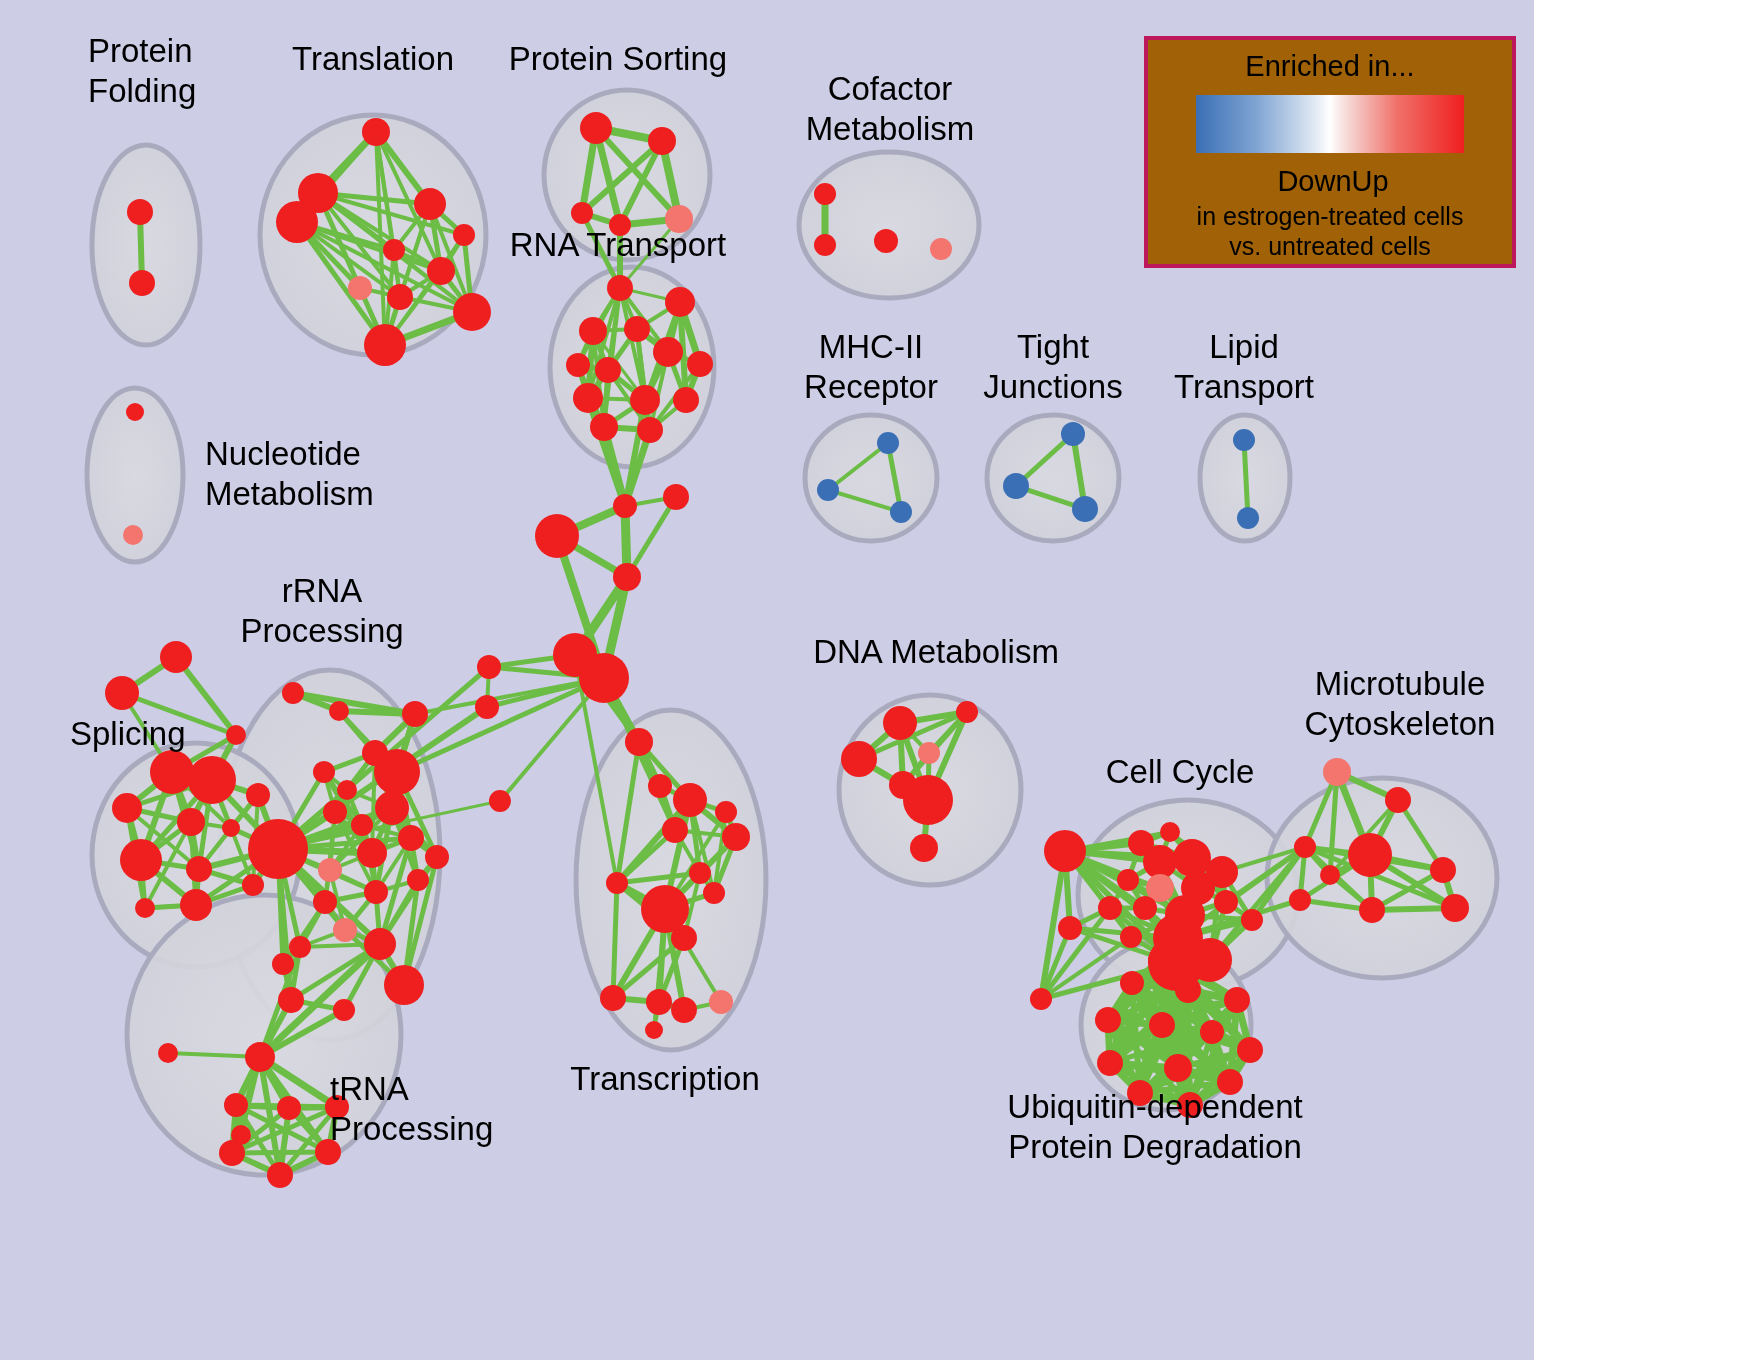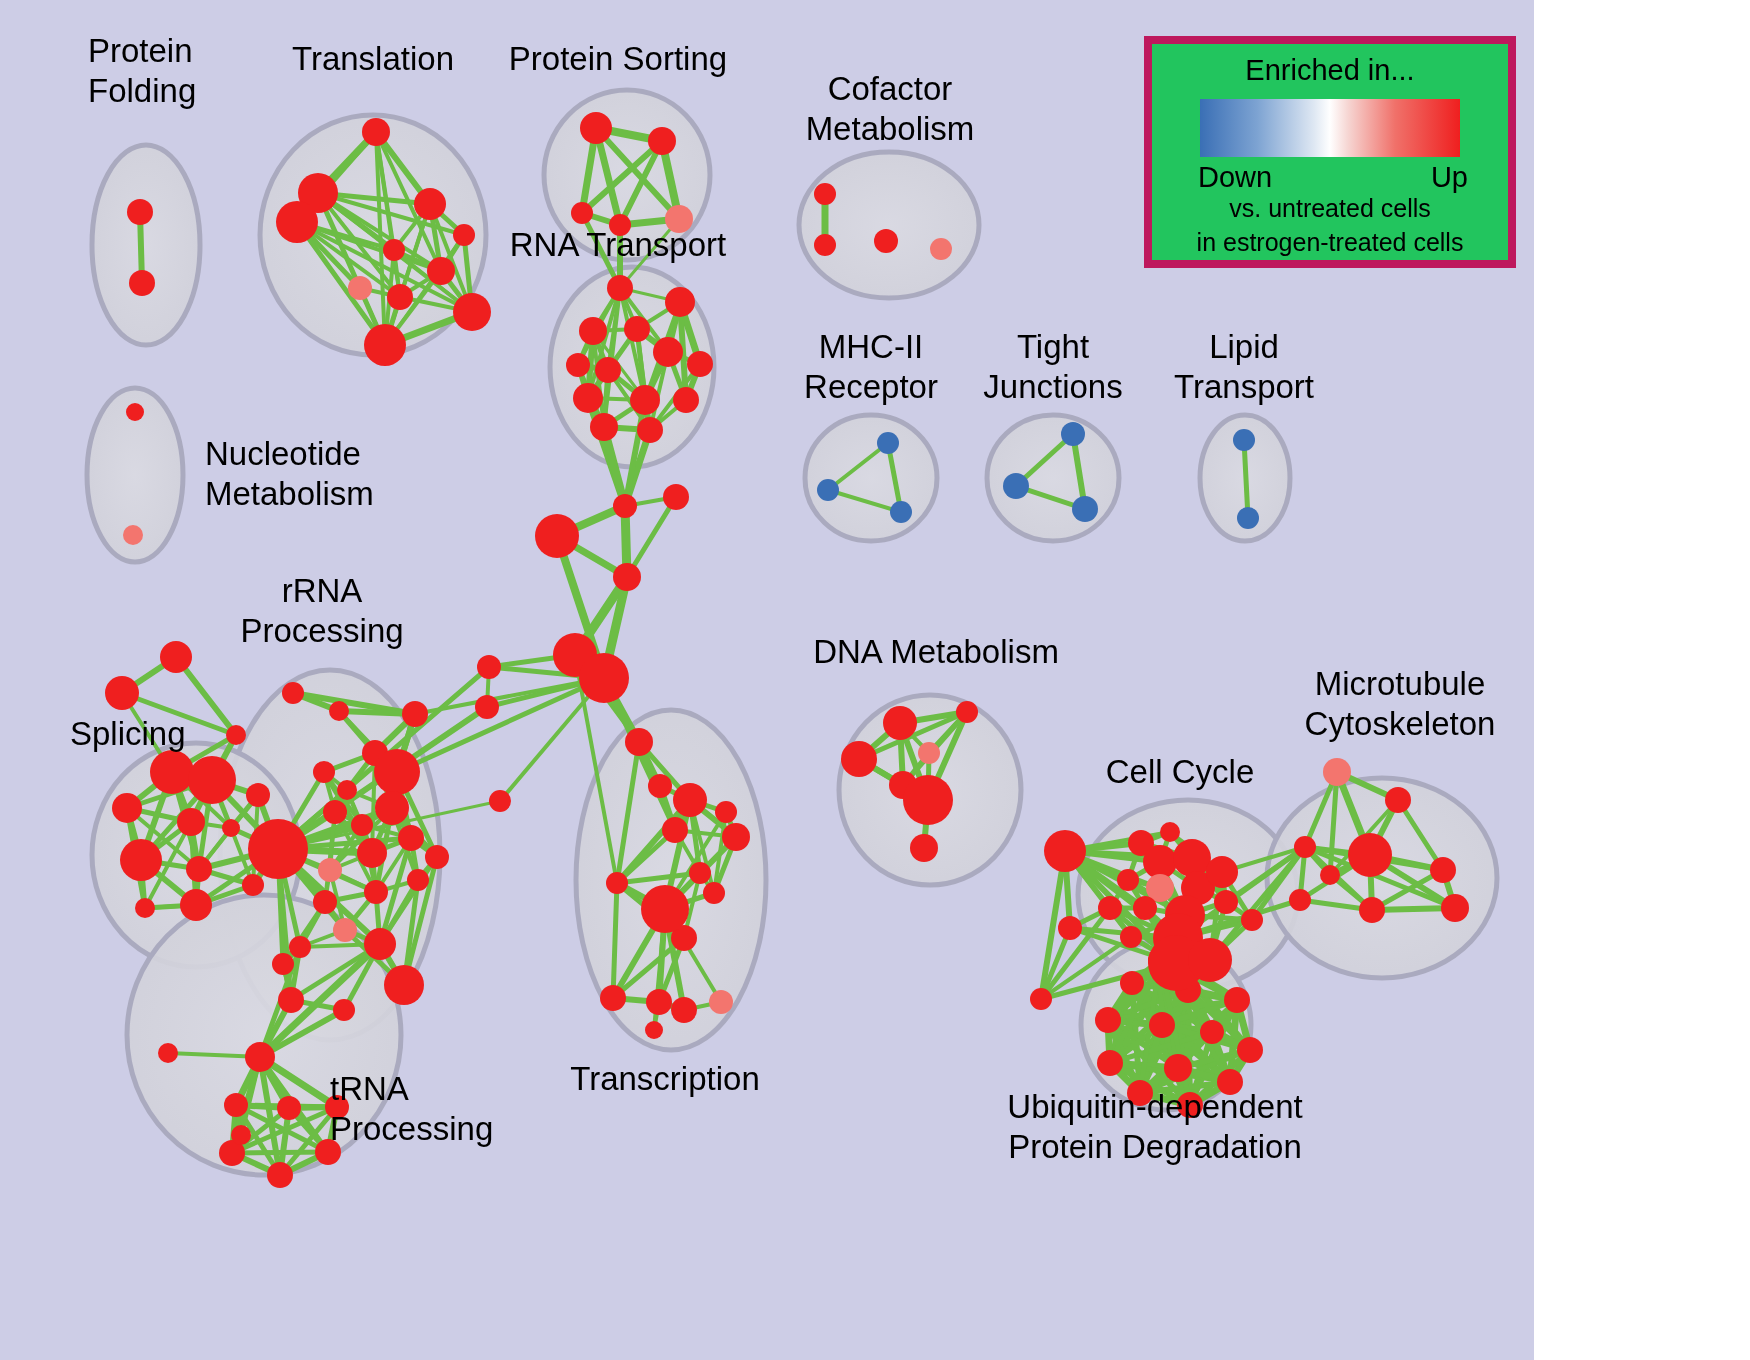--- a/index.html
+++ b/index.html
@@ -1,21 +1,21 @@
 <!DOCTYPE html>
 <html><head>
 <meta charset="utf-8">
 <title>Enrichment Map Network</title>
 <style>
   html,body{margin:0;padding:0;background:#ffffff;}
   body{font-family:"Liberation Sans", sans-serif;}
   #canvas-wrap{position:relative;width:1534px;height:1360px;overflow:hidden;background:#cdcde6;}
   svg#network{position:absolute;left:0;top:0;width:1750px;height:1360px;display:block;}
   .cluster-label{font-family:"Liberation Sans", sans-serif;font-size:33px;fill:#000000;font-weight:400;}
-  .legend-box{position:absolute;box-sizing:border-box;background:#22c55e;border:8px solid #be185d;}
+  .legend-box{position:absolute;box-sizing:border-box;background:#a16207;border:4px solid #be185d;}
   .legend-title{font-size:29px;color:#000;text-align:center;}
   .legend-bar{height:58px;border:0;background:linear-gradient(to right,#3a6fb5 0%,#7da3d2 22%,#dfe8f3 44%,#ffffff 50%,#f6d5d2 57%,#f0716a 75%,#ef1f1f 100%);}
   .legend-ends{display:flex;justify-content:space-between;font-size:29px;color:#000;}
   .legend-sub{font-size:25px;color:#000;text-align:center;line-height:1.18;}
 </style>
 </head>
 <body>
 
 <div id="canvas-wrap">
 
@@ -789,21 +789,21 @@
         <text x="936" y="663" text-anchor="middle" class="cluster-label"><tspan x="936" dy="0">DNA Metabolism</tspan></text>
         <text x="1180" y="783" text-anchor="middle" class="cluster-label"><tspan x="1180" dy="0">Cell Cycle</tspan></text>
         <text x="1400" y="695" text-anchor="middle" class="cluster-label"><tspan x="1400" dy="0">Microtubule</tspan><tspan x="1400" dy="40">Cytoskeleton</tspan></text>
         <text x="1155" y="1118" text-anchor="middle" class="cluster-label"><tspan x="1155" dy="0">Ubiquitin-dependent</tspan><tspan x="1155" dy="40">Protein Degradation</tspan></text>
       </g>
   </svg>
 
   <div class="legend-box" style="left:1144px;top:36px;width:372px;height:232px;padding:10px 18px 12px 18px;">
     <div class="legend-title">Enriched in...</div>
     <div class="legend-bar" style="margin:12px 30px 4px 30px;"></div>
-    <div class="legend-ends" style="margin:4px 22px 0 28px;">
+    <div class="legend-ends" style="margin:12px 22px 0 28px;justify-content:center;">
       <span>Down</span>
       <span>Up</span>
     </div>
+    <div class="legend-sub" style="margin-top:4px;">in estrogen-treated cells</div>
     <div class="legend-sub">vs. untreated cells</div>
-    <div class="legend-sub" style="margin-top:4px;">in estrogen-treated cells</div>
   </div>
 
 </div>
 
 </body></html>

